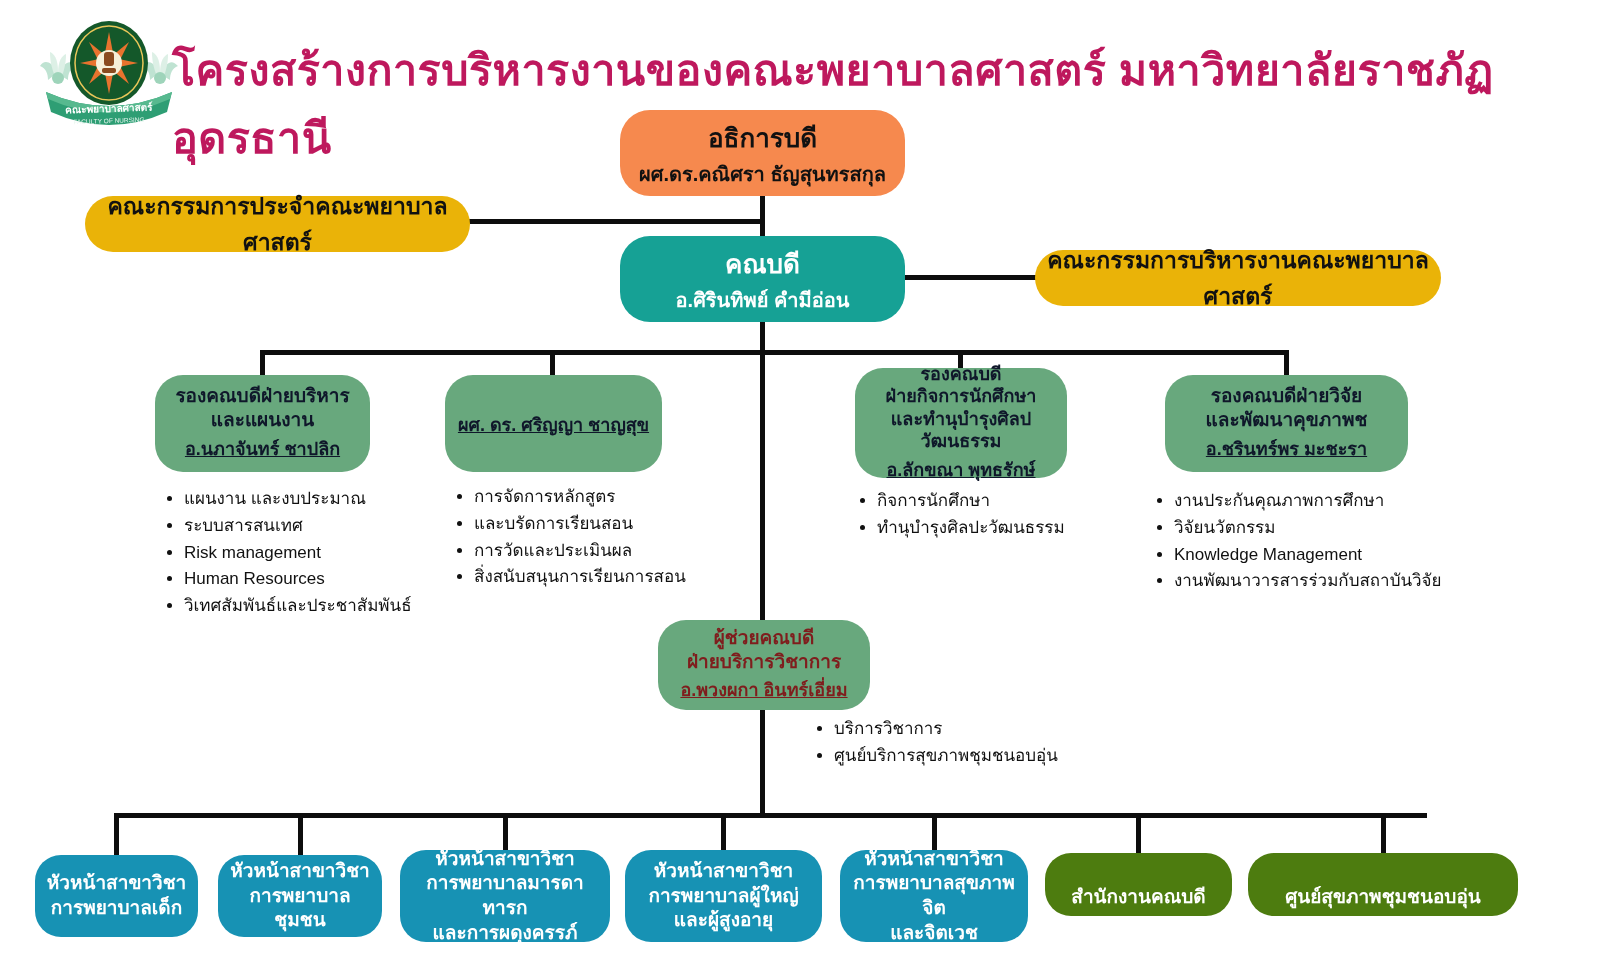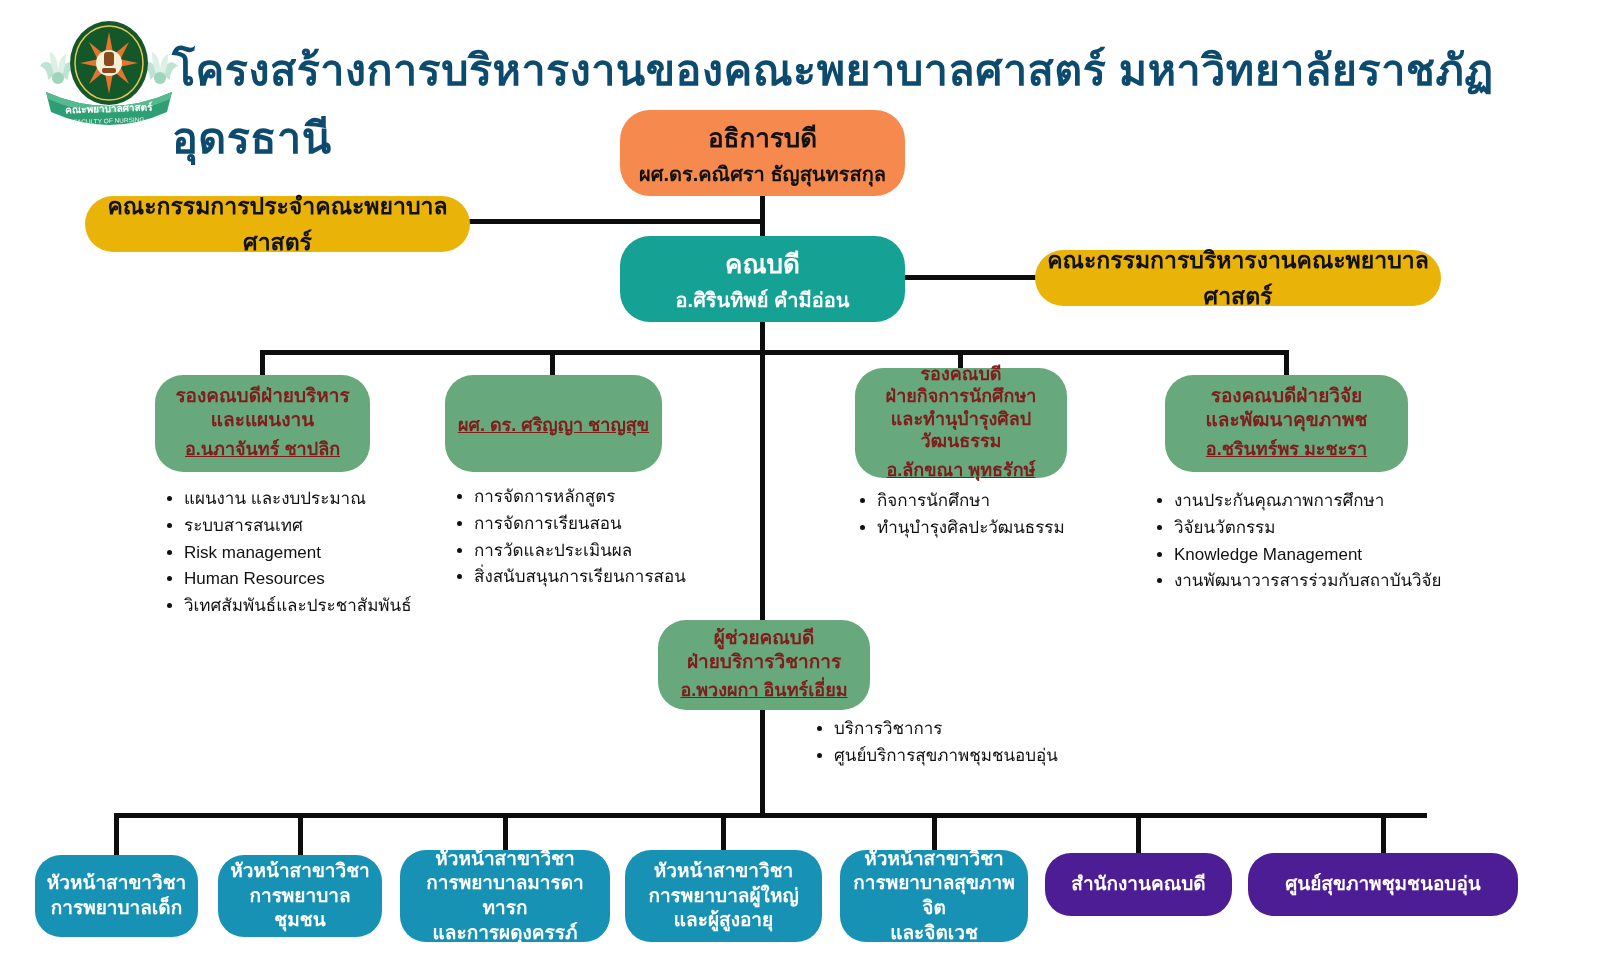--- a/index.html
+++ b/index.html
@@ -8,21 +8,21 @@
   .canvas {
     position: relative;
     width: 1600px;
     height: 980px;
     background: #ffffff;
     overflow: hidden;
   }
   .page-title {
     position: absolute;
     left: 172px; top: 36px; width: 1400px;
-    font-size: 43px; font-weight: 800; color: #0c4a6e;
+    font-size: 43px; font-weight: 800; color: #be185d;
     letter-spacing: 0.5px;
   }
   
   .line { position: absolute; background: #0d0d0d; }
   
   .node {
     position: absolute;
     display: flex; flex-direction: column;
     align-items: center; justify-content: center;
     text-align: center;
@@ -39,21 +39,21 @@
 
   .committee { background: #eab308; color: #111; border-radius: 28px; font-family: Liberation Mono, monospace; }
   .committee-left  { left: 85px;  top: 196px; width: 385px; height: 56px; }
   .committee-right { left: 1035px; top: 250px; width: 406px; height: 56px; }
   .committee .t1 { font-size: 23px; font-weight: 600; }
 
   .dean { left: 620px; top: 236px; width: 285px; height: 86px; background: #16A195; color: #fff; }
   .dean .t1 { font-size: 26px; }
   .dean .t2 { font-size: 20px; font-weight: 600; }
 
-  .vice { background: #68A87D; color: #7f1d1d; border-radius: 28px; }
+  .vice { background: #68A87D; color: #0f172a; border-radius: 28px; }
   .vice .t1 { font-size: 19px; line-height: 1.25; }
   .vice .t2 { font-size: 18px; font-weight: 700; margin-top: 2px; }
   .vice1 { left: 155px;  top: 375px; width: 215px; height: 97px; }
   .vice2 { left: 445px;  top: 375px; width: 217px; height: 97px; }
   .vice3 { left: 855px;  top: 368px; width: 212px; height: 110px; }
   .vice3 .t1 { font-size: 18px; }
   .vice4 { left: 1165px; top: 375px; width: 243px; height: 97px; }
 
   .assistant { left: 658px; top: 620px; width: 212px; height: 90px; background: #68A87D; color: #7f1d1d; border-radius: 28px; }
   .assistant .t1 { font-size: 19px; line-height: 1.25; }
@@ -70,21 +70,21 @@
   .duties li { margin-bottom: 5px; }
   .duties1 { left: 162px;  top: 488px; width: 260px; }
   .duties2 { left: 452px;  top: 486px; width: 260px; }
   .duties3 { left: 855px;  top: 490px; width: 260px; }
   .duties4 { left: 1152px; top: 490px; width: 300px; }
   .duties5 { left: 812px;  top: 718px; width: 320px; }
 
   .bottom { color: #fff; border-radius: 26px; }
   .bottom .t1 { font-size: 19px; line-height: 1.3; }
   .dept { background: #1792B4; }
-  .unit { background: #4c1d95; }
+  .unit { background: #4d7c0f; justify-content: flex-end; }
   .b1 { left: 35px;   top: 855px; width: 163px; height: 82px; }
   .b2 { left: 218px;  top: 855px; width: 164px; height: 82px; }
   .b3 { left: 400px;  top: 850px; width: 210px; height: 92px; }
   .b4 { left: 625px;  top: 850px; width: 197px; height: 92px; }
   .b5 { left: 840px;  top: 850px; width: 188px; height: 92px; }
   .b6 { left: 1045px; top: 853px; width: 187px; height: 63px; }
   .b7 { left: 1248px; top: 853px; width: 270px; height: 63px; }
 
   .logo { position: absolute; left: 36px; top: 16px; width: 146px; height: 118px; }
 </style>
@@ -195,21 +195,21 @@
 
   <ul class="duties duties1">
     <li>แผนงาน และงบประมาณ</li>
     <li>ระบบสารสนเทศ</li>
     <li>Risk management</li>
     <li>Human Resources</li>
     <li>วิเทศสัมพันธ์และประชาสัมพันธ์</li>
   </ul>
   <ul class="duties duties2">
     <li>การจัดการหลักสูตร</li>
-    <li>การจัดการเรียนสอน</li>
+    <li>และบรัดการเรียนสอน</li>
     <li>การวัดและประเมินผล</li>
     <li>สิ่งสนับสนุนการเรียนการสอน</li>
   </ul>
   <ul class="duties duties3">
     <li>กิจการนักศึกษา</li>
     <li>ทำนุบำรุงศิลปะวัฒนธรรม</li>
   </ul>
   <ul class="duties duties4">
     <li>งานประกันคุณภาพการศึกษา</li>
     <li>วิจัยนวัตกรรม</li>

